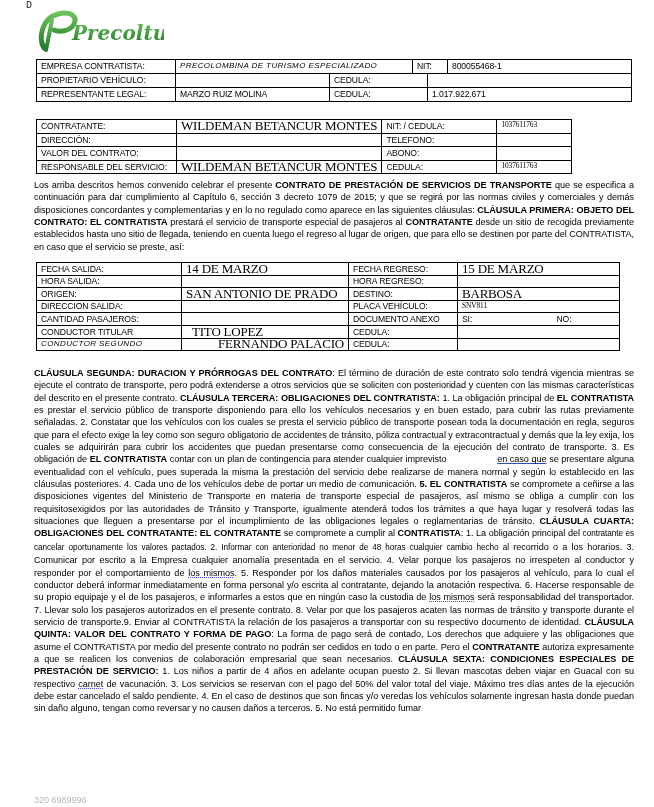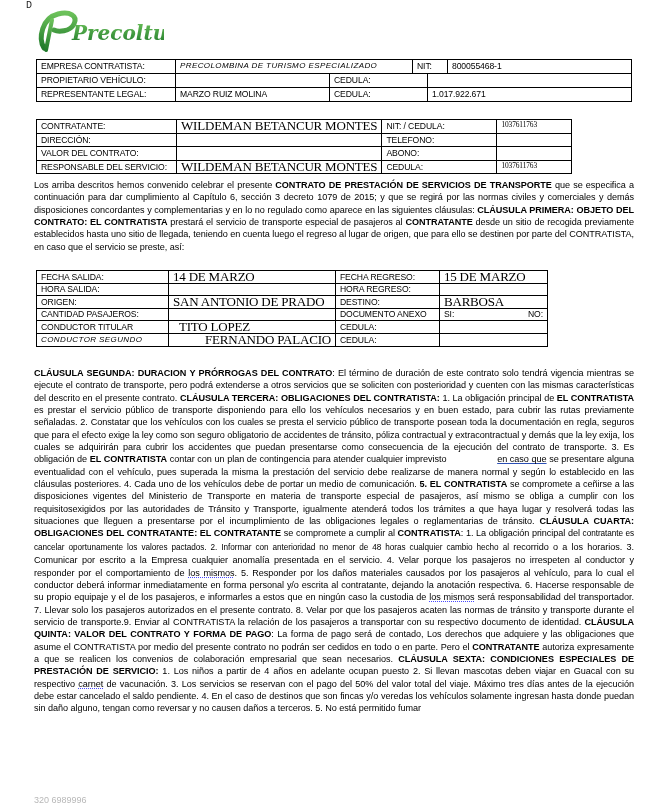--- a/index.html
+++ b/index.html
@@ -14,21 +14,21 @@
   table.info { position: absolute; border-collapse: collapse; font-size: 8.6px; letter-spacing: -0.1px; border-radius: 19px; }
   table.info td { border: 1px solid #000; padding: 0 4px; height: 11.5px; line-height: 10.5px; white-space: nowrap; vertical-align: middle; }
   .serif { font-family: "Liberation Serif", serif; font-size: 13px; letter-spacing: -0.2px; }
   .tiny-serif { font-family: "Liberation Serif", serif; font-size: 7.4px; vertical-align: top !important; margin-left: 24px; }
   .spaced { letter-spacing: 0.4px; font-size: 8px; font-style: italic; }
 
   #t1 { left: 36px; top: 59px; width: 596px; }
   #t1 td { height: 14px; }
   #t2 { left: 36px; top: 119px; width: 536px; }
   #t2 td { height: 13.6px; }
-  #t3 { left: 36px; top: 270px; width: 512px; }
+  #t3 { left: 36px; top: 262px; width: 584px; }
   #t3 td { height: 12.6px; }
 
   .body-text { position: absolute; left: 34px; width: 600px; font-size: 9.1px; line-height: 12.35px; text-align: justify; letter-spacing: -0.05px; }
   .body-text b { font-weight: bold; }
   #p1 { top: 179px; }
   #p2 { top: 367px; }
   .uline { text-decoration: underline; text-decoration-color: #2b4fb5; margin-left: 48px; }
   .dotted { text-decoration: underline dotted #4a4aff; }
   .small { font-size: 8.2px; }
 
@@ -144,20 +144,26 @@
     <td>HORA REGRESO:</td>
     <td colspan="2"></td>
   </tr>
   <tr>
     <td>ORIGEN:</td>
     <td class="serif">SAN ANTONIO DE PRADO</td>
     <td>DESTINO:</td>
     <td colspan="2" class="serif">BARBOSA</td>
   </tr>
   <tr>
+    <td>DIRECCION SALIDA:</td>
+    <td></td>
+    <td>PLACA VEHÍCULO:</td>
+    <td colspan="2" class="tiny-serif">SNV811</td>
+  </tr>
+  <tr>
     <td>CANTIDAD PASAJEROS:</td>
     <td></td>
     <td>DOCUMENTO ANEXO</td>
     <td style="border-right:none">SI:</td>
     <td style="border-left:none">NO:</td>
   </tr>
   <tr>
     <td>CONDUCTOR TITULAR</td>
     <td class="serif" style="padding-left:10px">TITO LOPEZ</td>
     <td>CEDULA:</td>

